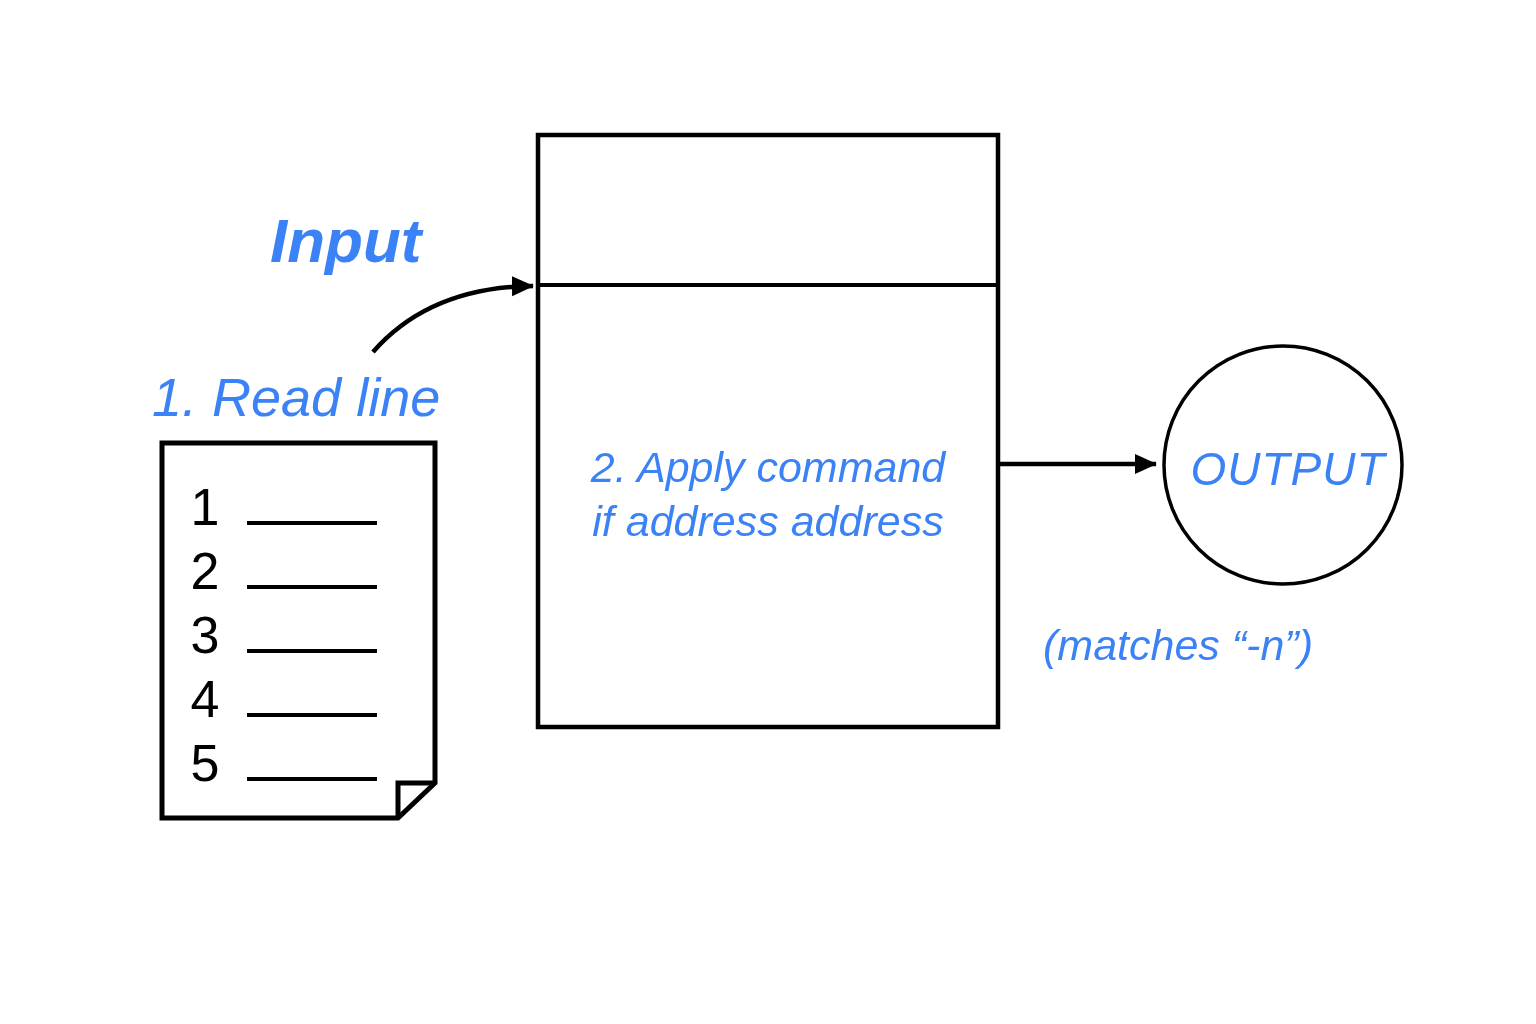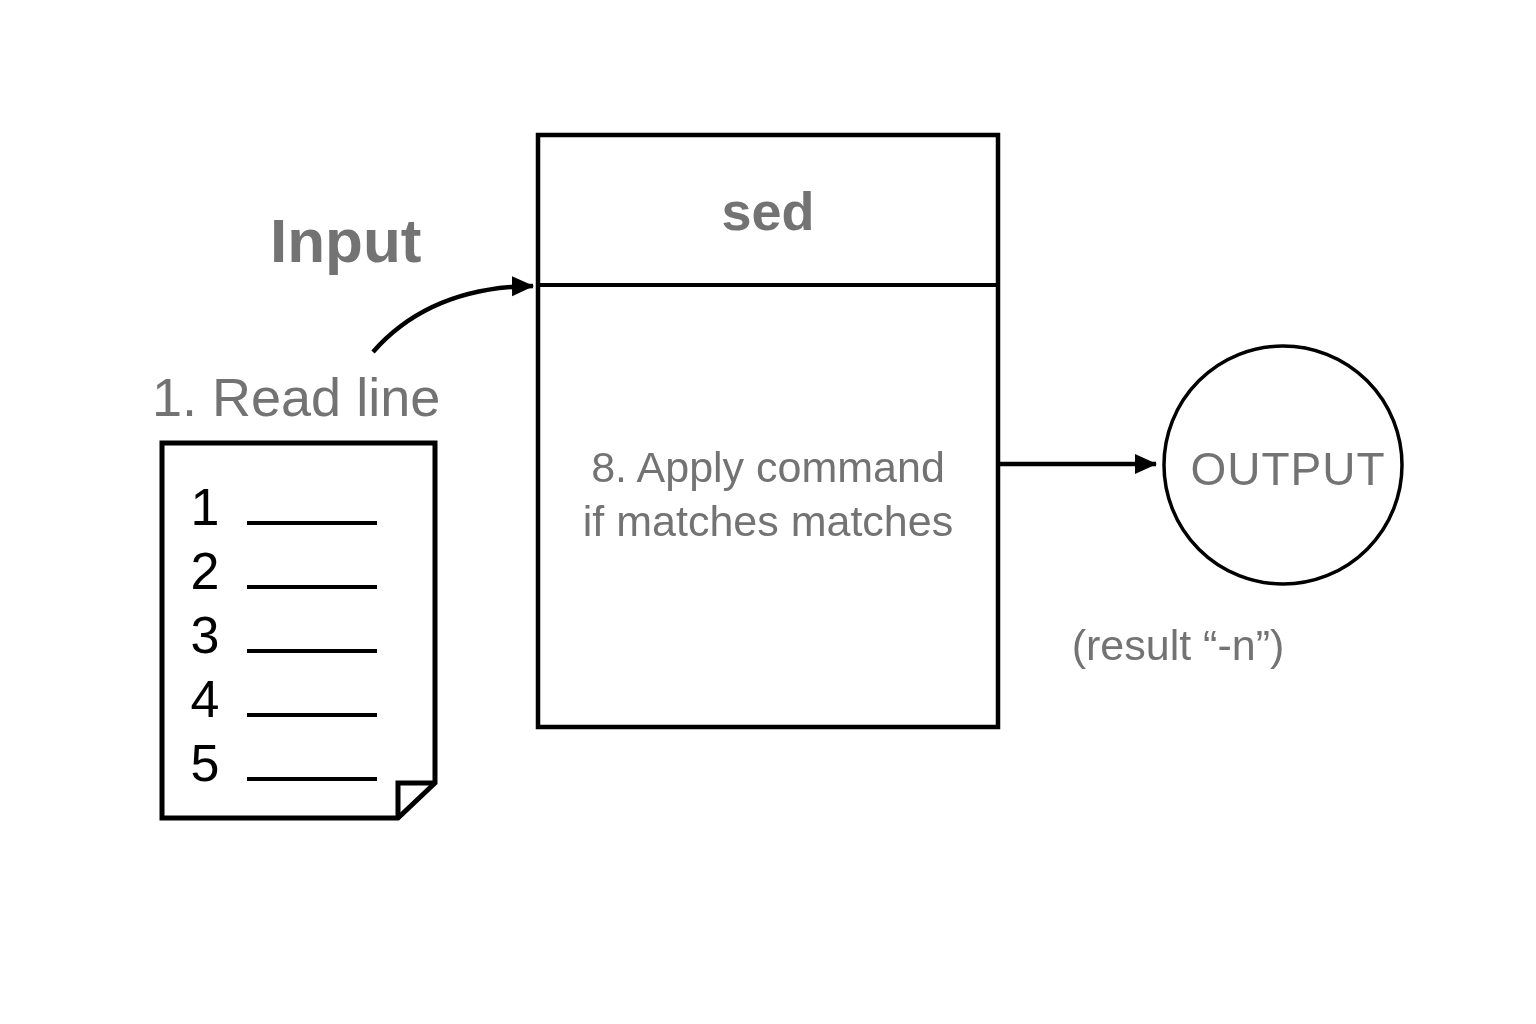--- a/index.html
+++ b/index.html
@@ -22,21 +22,22 @@
     top: 0;
   }
   .shape {
     fill: none;
     stroke-linecap: butt;
     stroke-linejoin: miter;
   }
   .label {
     position: absolute;
     white-space: nowrap;
-    color: #737373;
+    color: #3b82f6;
+    font-style: italic;
   }
   .input-label {
     left: 270px;
     top: 210px;
     font-size: 62px;
     font-weight: 700;
     line-height: 1;
     letter-spacing: 0px;
   }
   .step1-label {
@@ -131,31 +132,30 @@
     <circle class="shape" cx="1283" cy="465" r="119" stroke-width="3.5" stroke="#000000"></circle>
 
     <path class="shape" d="M162,443 H435 V783 L398,818 H162 Z" stroke-width="5" stroke="#000000"></path>
     <path class="shape" d="M435,783 L398,783 L398,818" stroke-width="5" stroke="#000000"></path>
   </svg>
 
   <div class="label input-label">Input</div>
 
   <div class="label step1-label">1. Read line</div>
 
-  <div class="label sed-title">sed</div>
 
   <div class="label step2-label">
-    <div>8. Apply command</div>
-    <div>if matches matches</div>
+    <div>2. Apply command</div>
+    <div>if address address</div>
   </div>
 
   <div class="label output-label">OUTPUT</div>
 
   <div class="label step3-label">
-    <div>(result “-n”)</div>
+    <div>(matches “-n”)</div>
   </div>
 
   <div class="doc-rows">
     <div class="doc-row" style="top:0px">
       <span class="num">1</span>
       <span class="rule"></span>
     </div>
     <div class="doc-row" style="top:64px">
       <span class="num">2</span>
       <span class="rule"></span>

